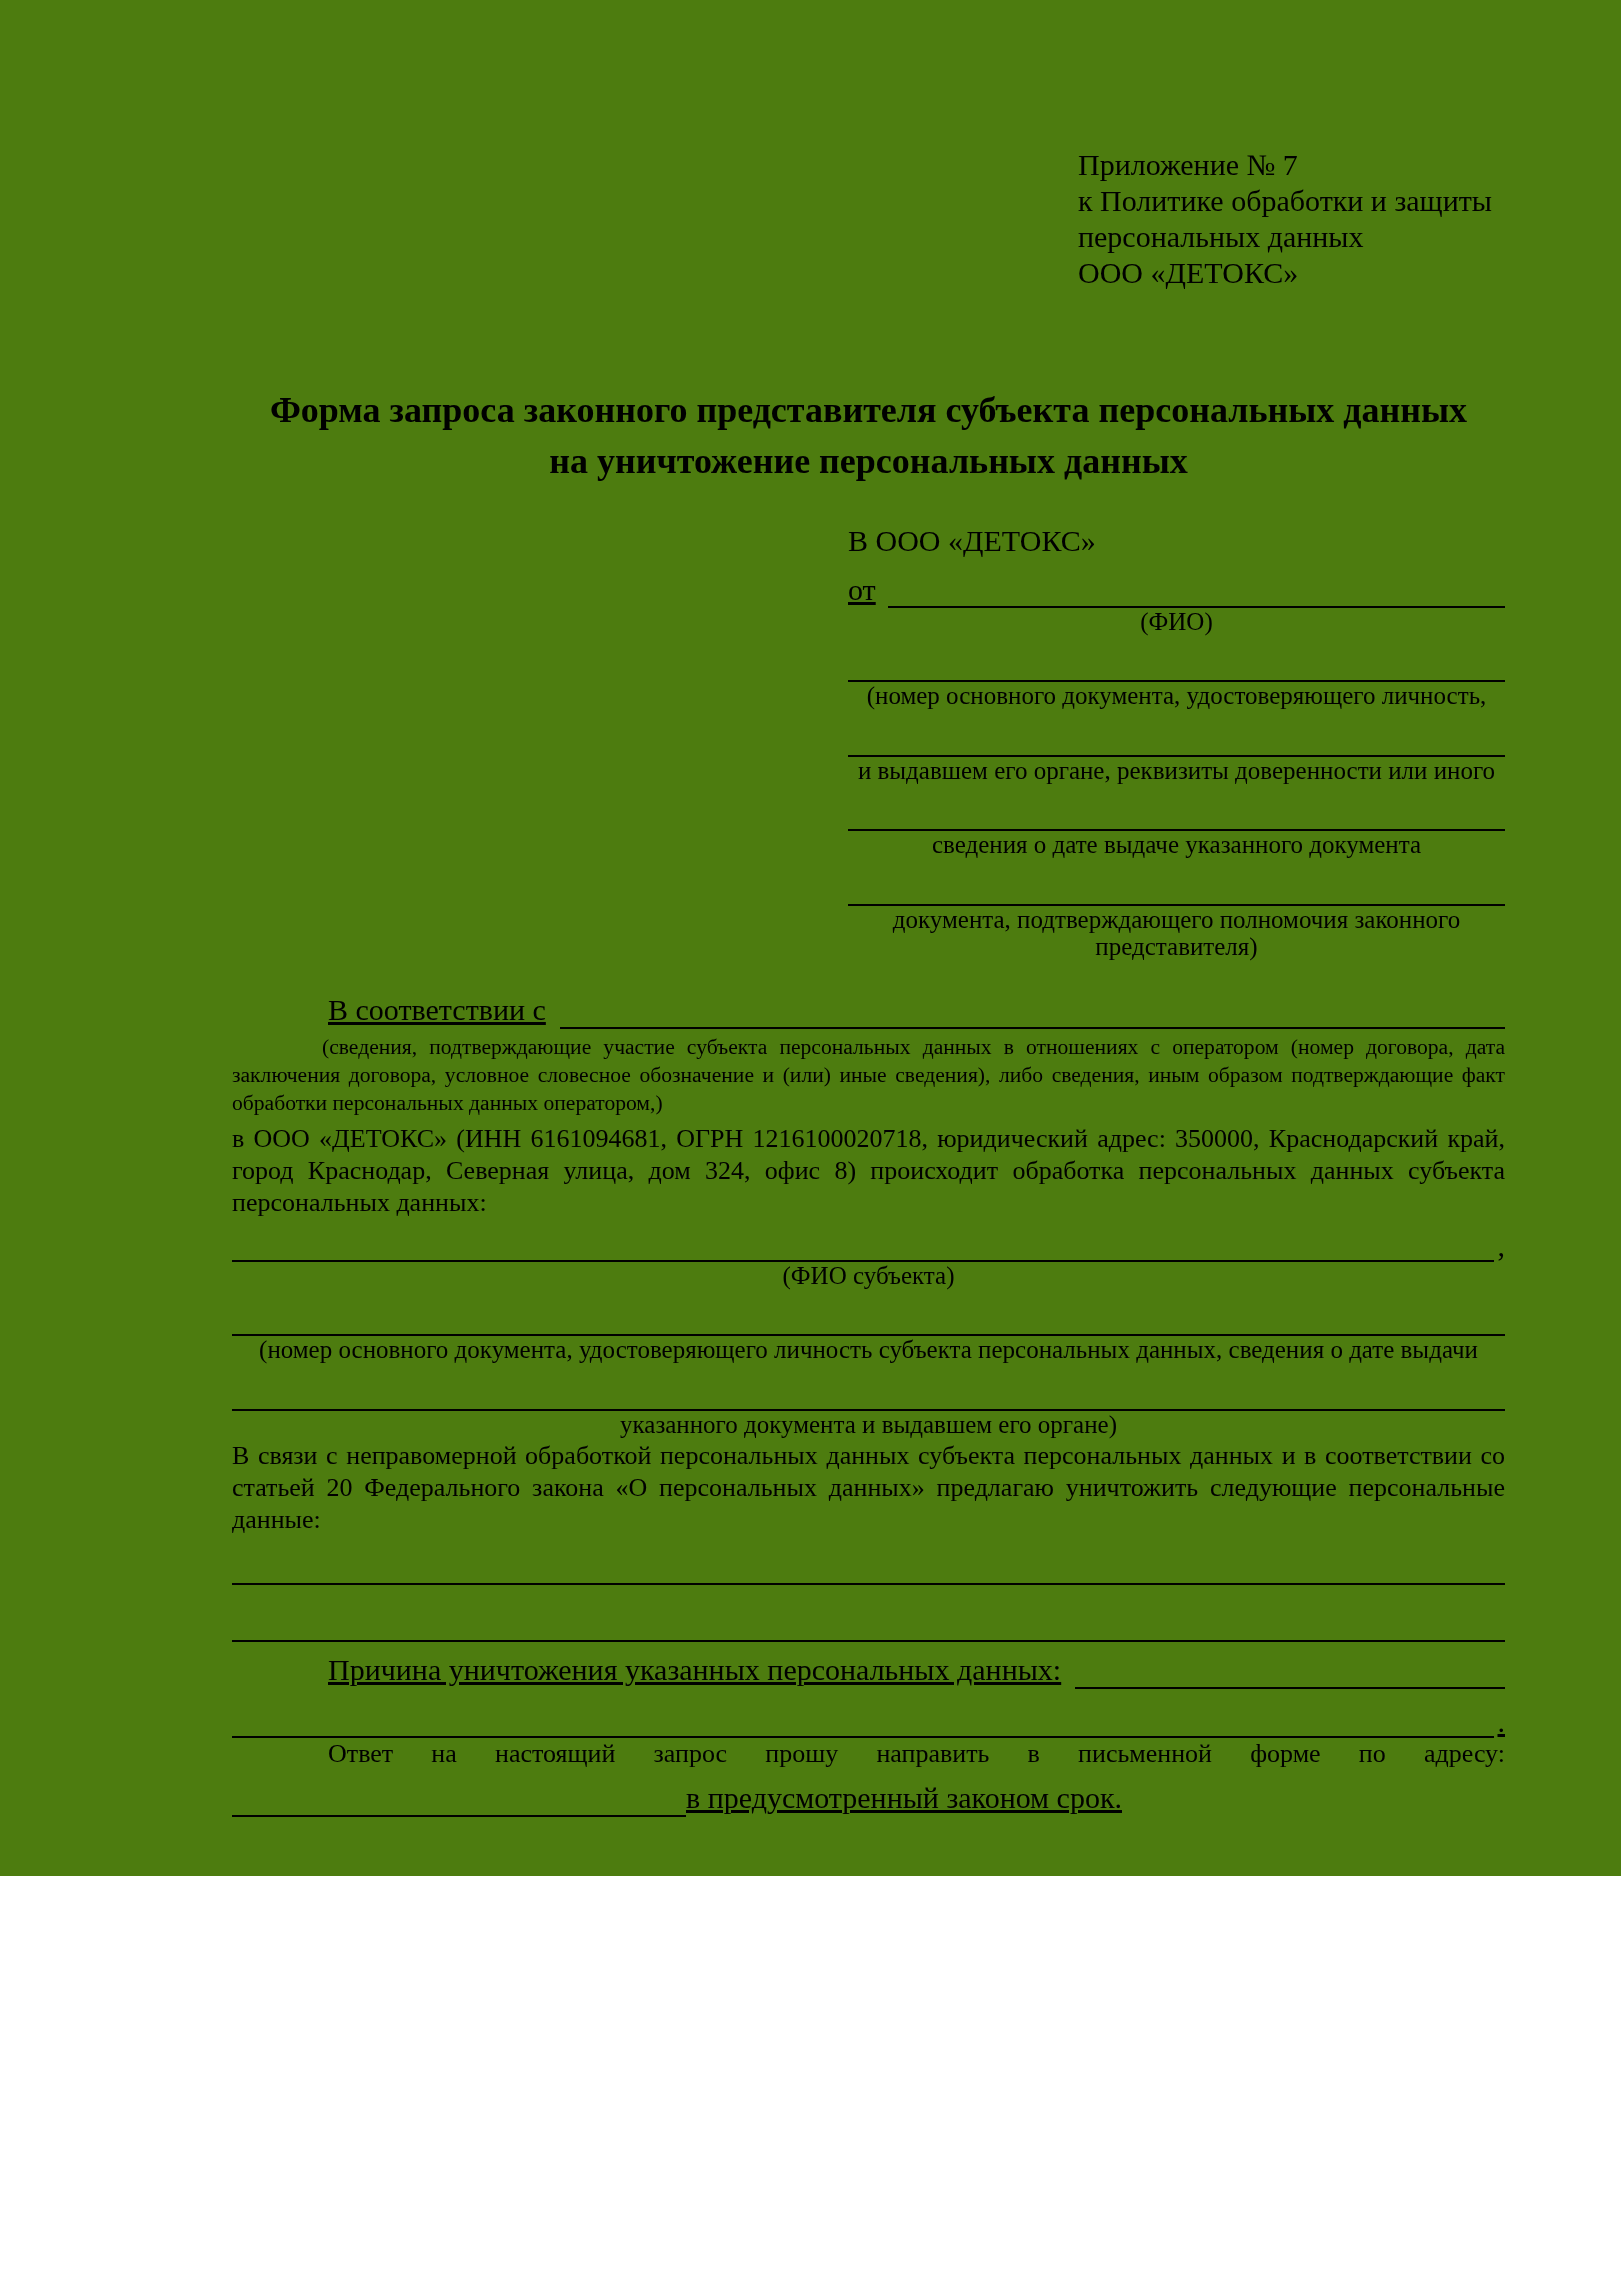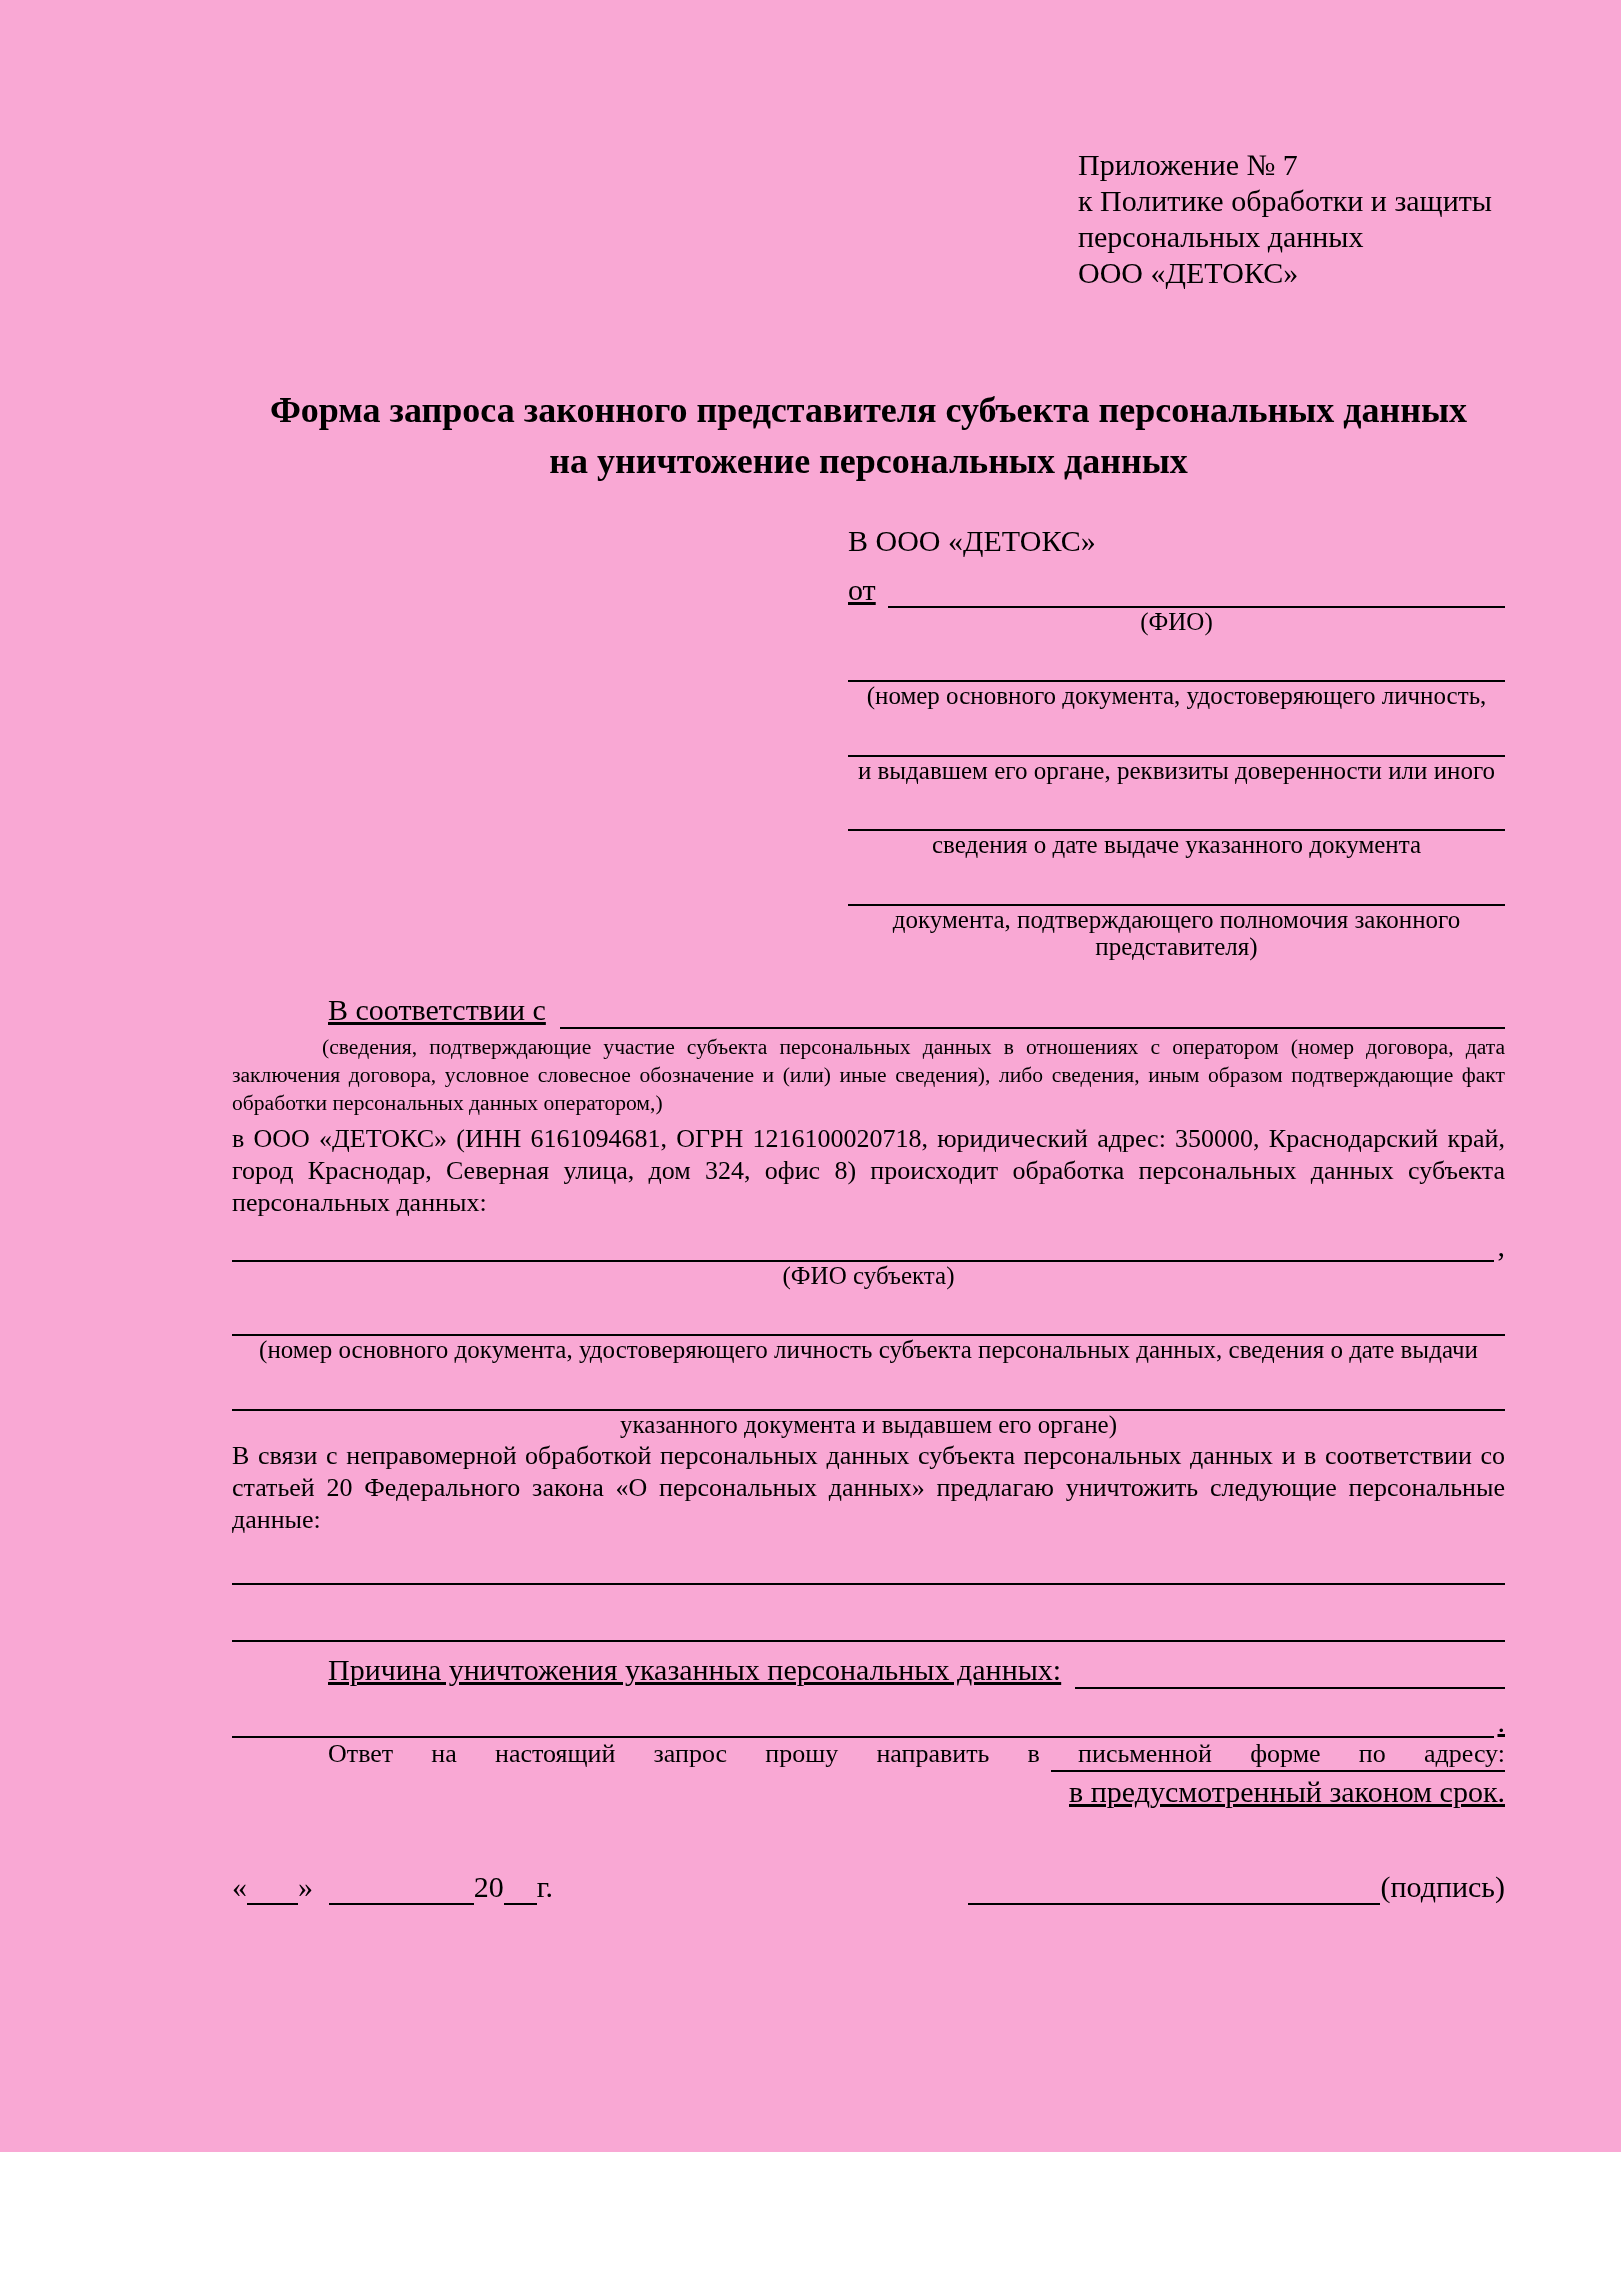--- a/index.html
+++ b/index.html
@@ -4,23 +4,23 @@
 <style>
   html,body{margin:0;padding:0;background:#fff;}
   body{
     width:1621px;height:2294px;
     font-family:"Liberation Serif","DejaVu Serif",serif;
     color:#000;
     -webkit-font-smoothing:antialiased;
   }
   .page{
     position:relative;box-sizing:border-box;
-    width:1621px;height:2152px;
+    width:1621px;height:1876px;
     padding:147px 116px 0 232px;
-    background:#f9a8d4;overflow:hidden;
+    background:#4d7c0f;overflow:hidden;
   }
   
   .hdr{margin-left:846px;font-size:30px;line-height:36px;}
   
   .title{margin-top:94px;text-align:center;font-weight:bold;font-size:36px;line-height:51px;}
   
   .addr{margin-left:616px;margin-top:31px;font-size:30px;}
   .addr .to{line-height:45px;}
   .row{display:flex;align-items:flex-end;text-decoration:underline;}
   .ul{border-bottom:2.9px solid #000;}
@@ -37,21 +37,21 @@
   .acc-row{height:47px;margin-top:21.6px;font-size:30px;}
   .acc-row .lbl{padding-left:96px;padding-right:13.7px;line-height:39px;white-space:nowrap;}
   .capara{font-size:21.6px;line-height:28px;text-align:justify;text-indent:90px;}
   .punct{font-size:30px;line-height:33px;padding-left:3.9px;}
   .blank1{height:47px;}
   .blank2{height:55px;}
   .reason-row{height:47px;font-size:30px;}
   .reason-row .lbl{padding-left:96px;padding-right:13.7px;line-height:39px;white-space:nowrap;}
   .fullline-row{height:49px;}
   .resp1{text-align-last:justify;}
-  .resp2{height:47px;font-size:30px;flex-direction:column;}
+  .resp2{height:47px;font-size:30px;}
   .resp2 .ul{width:454px;}
   .resp2 .lbl{line-height:39px;}
   
   .foot{margin-top:51px;display:flex;justify-content:space-between;align-items:flex-end;font-size:30px;}
   .foot .grp{display:flex;align-items:flex-end;}
   .foot .t{line-height:37px;}
   .d1{width:51px;}
   .d2{width:145px;margin-left:15.7px;}
   .d3{width:33px;}
   .sig .ul{width:412px;}

